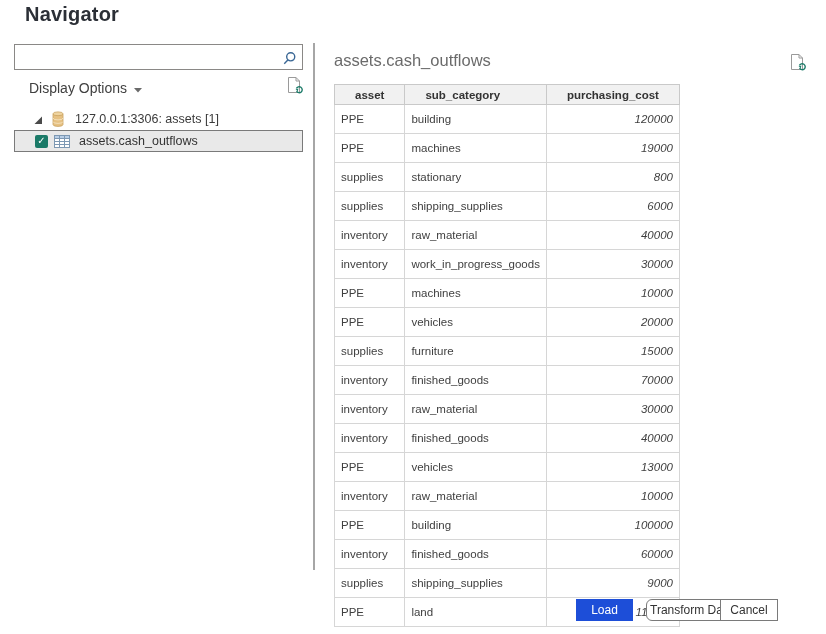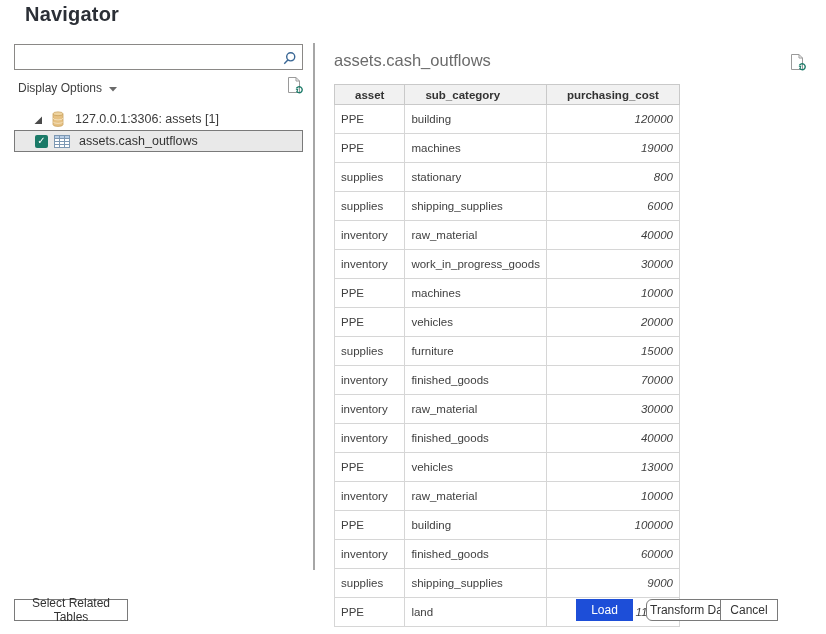--- a/index.html
+++ b/index.html
@@ -19,22 +19,22 @@
   }
   .search-box input {
     position:absolute; left:6px; top:0; width:258px; height:24px;
     border:none; outline:none; font-size:12px; font-family:inherit; background:transparent;
   }
   .search-icon-btn {
     position:absolute; right:4px; top:4px; width:18px; height:18px;
     display:flex; align-items:center; justify-content:center; cursor:pointer; background:transparent; border:none;
   }
   .display-options {
-    position:absolute; left:18px; top:79px; height:18px; display:flex; align-items:center; gap:7px;
-    font-size:12px; color:#404040; cursor:pointer;
+    position:absolute; left:29px; top:79px; height:18px; display:flex; align-items:center; gap:7px;
+    font-size:14px; color:#404040; cursor:pointer;
   }
   .panel-refresh-icon { position:absolute; left:285px; top:76px; width:18px; height:20px; cursor:pointer; }
   .tree-root-row {
     position:absolute; left:30px; top:109px; width:289px; height:20px;
     display:flex; align-items:center; gap:0; font-size:12.5px; color:#3b3b3b; cursor:pointer;
   }
   .tree-expander { width:10px; height:10px; margin-left:3px; display:inline-block; }
   .db-icon { margin-left:9px; width:12px; height:16px; display:inline-block; }
   .tree-root-label { margin-left:11px; }
   .tree-child-row {
@@ -264,18 +264,17 @@
           <td class="num">9000</td>
         </tr>
         <tr>
           <td>PPE</td>
           <td>land</td>
           <td class="num">110000</td>
         </tr>
       </tbody>
   </table>
 
-  <button class="btn btn-select-related">Select Related Tables</button>
   <button class="btn btn-load" style="background:#1d4ed8;">Load</button>
   <button class="btn btn-transform">Transform Data</button>
   <button class="btn btn-cancel">Cancel</button>
 
 </div>
 
 </body></html>

